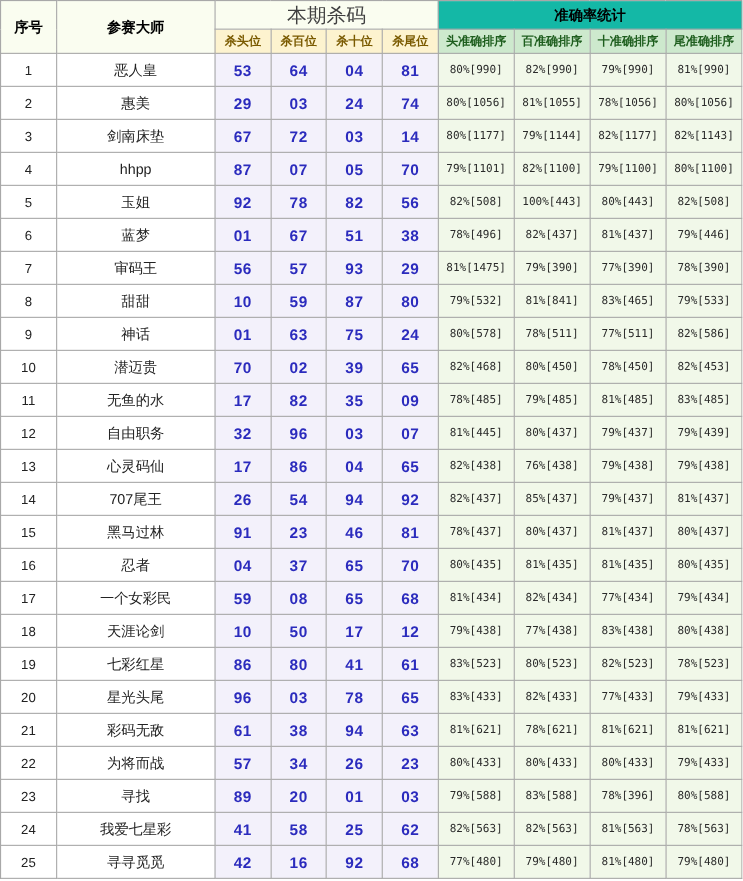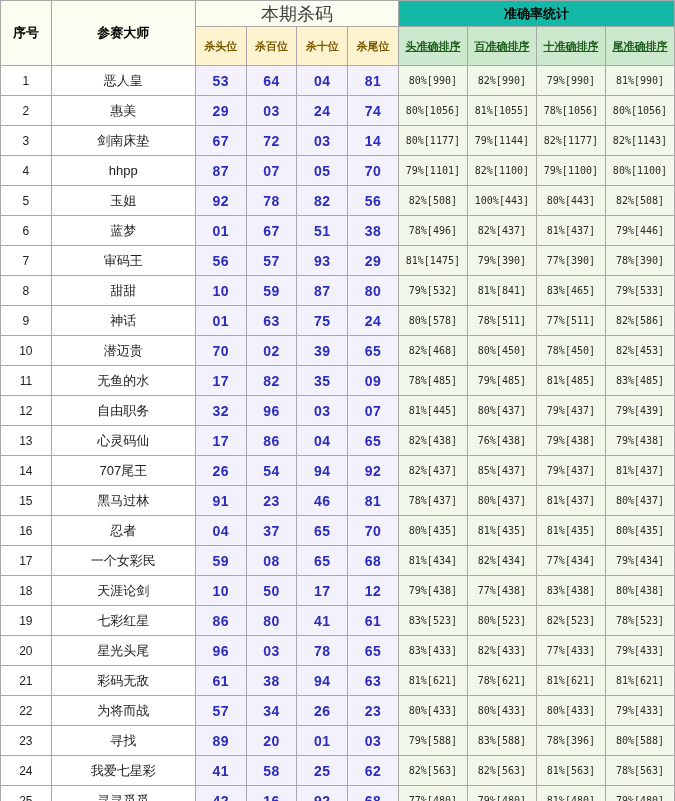--- a/index.html
+++ b/index.html
@@ -22,21 +22,21 @@
     border: 1px solid #a8a8a8;
     padding: 0;
     text-align: center;
     vertical-align: middle;
   }
   
   .hdr-top {
     height: 26px;
   }
   .hdr-sub {
-    height: 39px;
+    height: 22px;
   }
   .h-seq, .h-master {
     background: #fafdf0;
     font-size: 13px;
     font-weight: bold;
     color: #000;
   }
   .h-kill {
     background: #fafdf0;
     font-size: 18px;
@@ -53,21 +53,20 @@
     background: #fdf3cf;
     font-size: 11px;
     font-weight: bold;
     color: #7a5a00;
   }
   .h-acc-sub {
     background: #cde9cd;
     font-size: 11px;
     font-weight: bold;
     color: #1e5e1e;
-    text-decoration: underline;
   }
   
   tr.data-row { height: 30px; }
   td.c-seq {
     background: #ffffff;
     font-size: 12px;
     color: #222;
     width: 50px;
   }
   td.c-master {

